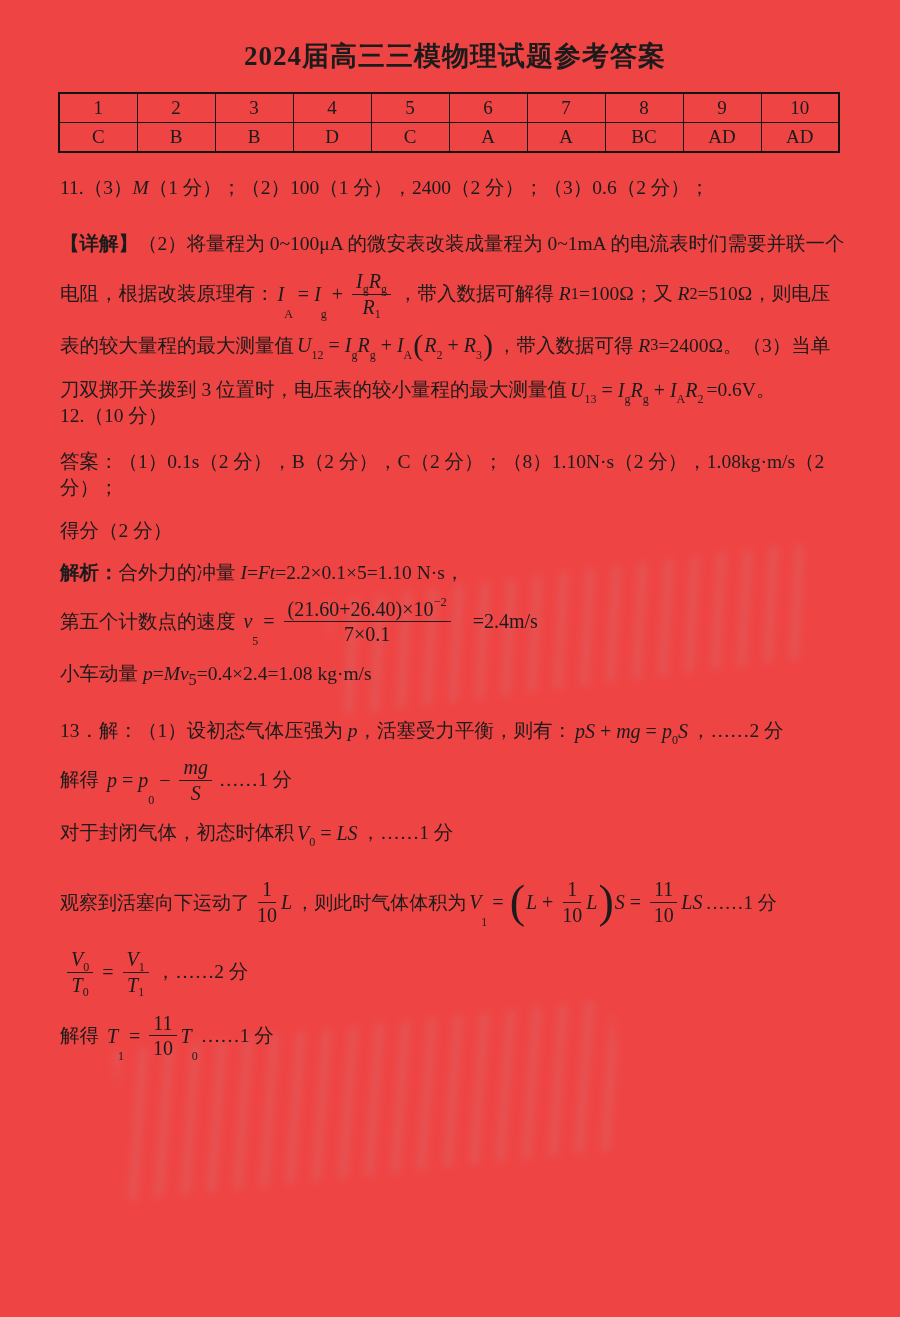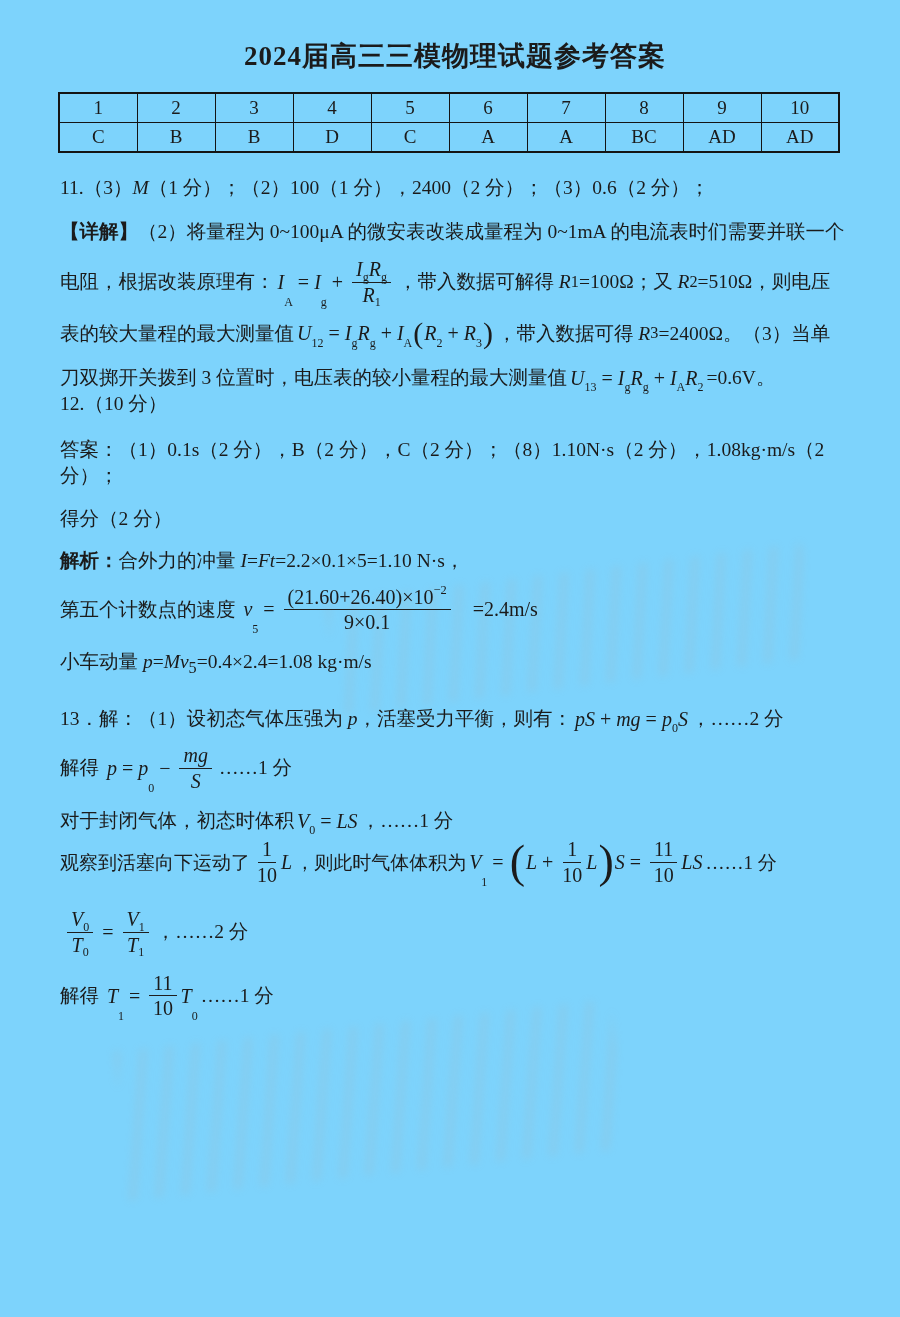--- a/index.html
+++ b/index.html
@@ -1,18 +1,18 @@
 <!DOCTYPE html>
 <html><head>
 <meta charset="utf-8">
 <style>
   html,body{margin:0;padding:0;background:#e8e8e8;}
   .page{
     position:relative;width:900px;height:1317px;margin:0 auto;
-    background:#7dd3fc;color:#1b1b1b;overflow:hidden;
+    background:#ef4444;color:#1b1b1b;overflow:hidden;
     font-family:"Liberation Serif","DejaVu Serif",serif;
   }
   .content{padding:30px 50px 0 60px;position:relative;z-index:2;}
   .title{font-size:27px;font-weight:bold;text-align:center;margin:8px 0 18px;letter-spacing:1px;}
   table.answers{border-collapse:collapse;table-layout:fixed;width:782px;margin-left:-2px;border:2.5px solid #141414;}
   table.answers td{border:1.6px solid #141414;text-align:center;font-size:19px;height:28px;padding:0;}
   p.line{font-size:19.5px;margin:0;line-height:1.32;}
   p.flexline{display:flex;align-items:center;flex-wrap:nowrap;}
   .seg{white-space:pre;}
   .b{font-weight:bold;}
@@ -66,21 +66,21 @@
         <td>A</td>
         <td>BC</td>
         <td>AD</td>
         <td>AD</td>
       </tr>
     </tbody>
       </table>
 
     <p class="line" style="margin-top:22px"><span class="seg">11.（3）</span><span class="v">M</span><span class="seg">（1 分）；（2）100（1 分），2400（2 分）；（3）0.6（2 分）；</span></p>
 
-    <p class="line" style="margin-top:18px"><span class="b">【详解】</span><span class="seg">（2）将量程为 0~100μA 的微安表改装成量程为 0~1mA 的电流表时们需要并联一个</span></p>
+    <p class="line" style="margin-top:30px"><span class="b">【详解】</span><span class="seg">（2）将量程为 0~100μA 的微安表改装成量程为 0~1mA 的电流表时们需要并联一个</span></p>
 
     <p class="line flexline" style="margin-top:14px">
       <span class="seg">电阻，根据改装原理有：</span>
       <span class="math">
         <span class="v">I</span><sub>A</sub>
         <span class="op">=</span>
         <span class="v">I</span><sub>g</sub>
         <span class="op">+</span>
         <span class="frac">
           <span class="num"><span class="v">I</span><sub>g</sub><span class="v">R</span><sub>g</sub></span>
@@ -138,21 +138,21 @@
 
     <p class="line" style="margin-top:16px"><span class="b">解析：</span><span class="seg">合外力的冲量 </span><span class="v">I</span><span>=</span><span class="v">Ft</span><span class="seg">=2.2×0.1×5=1.10 N·s，</span></p>
 
     <p class="line flexline" style="margin-top:12px">
       <span class="seg">第五个计数点的速度 </span>
       <span class="math">
         <span class="v">v</span><sub>5</sub>
         <span class="op">=</span>
         <span class="frac">
           <span class="num"><span>(21.60+26.40)×10</span><sup class="msup">−2</sup></span>
-          <span class="den">9×0.1</span>
+          <span class="den">7×0.1</span>
         </span>
         <span class="tight">=2.4m/s</span>
       </span>
     </p>
 
     <p class="line" style="margin-top:16px"><span class="seg">小车动量 </span><span class="v">p</span><span>=</span><span class="v">M</span><span class="v">v</span><sub>5</sub><span class="seg">=0.4×2.4=1.08 kg·m/s</span></p>
 
     <p class="line flexline" style="margin-top:26px">
       <span class="seg">13．解：（1）设初态气体压强为 </span>
       <span class="v">p</span>
@@ -185,21 +185,21 @@
     <p class="line flexline" style="margin-top:16px">
       <span class="seg">对于封闭气体，初态时体积</span>
       <span class="math">
         <span class="v">V</span><sub>0</sub>
         <span class="op">=</span>
         <span class="v">LS</span>
       </span>
       <span class="seg">，……1 分</span>
     </p>
 
-    <p class="line flexline" style="margin-top:4px;font-size:19px">
+    <p class="line flexline" style="margin-top:32px;font-size:19px">
       <span class="seg">观察到活塞向下运动了</span>
       <span class="math">
         <span class="frac">
           <span class="num">1</span>
           <span class="den">10</span>
         </span>
         <span class="v">L</span>
       </span>
       <span class="seg">，则此时气体体积为</span>
       <span class="math">

